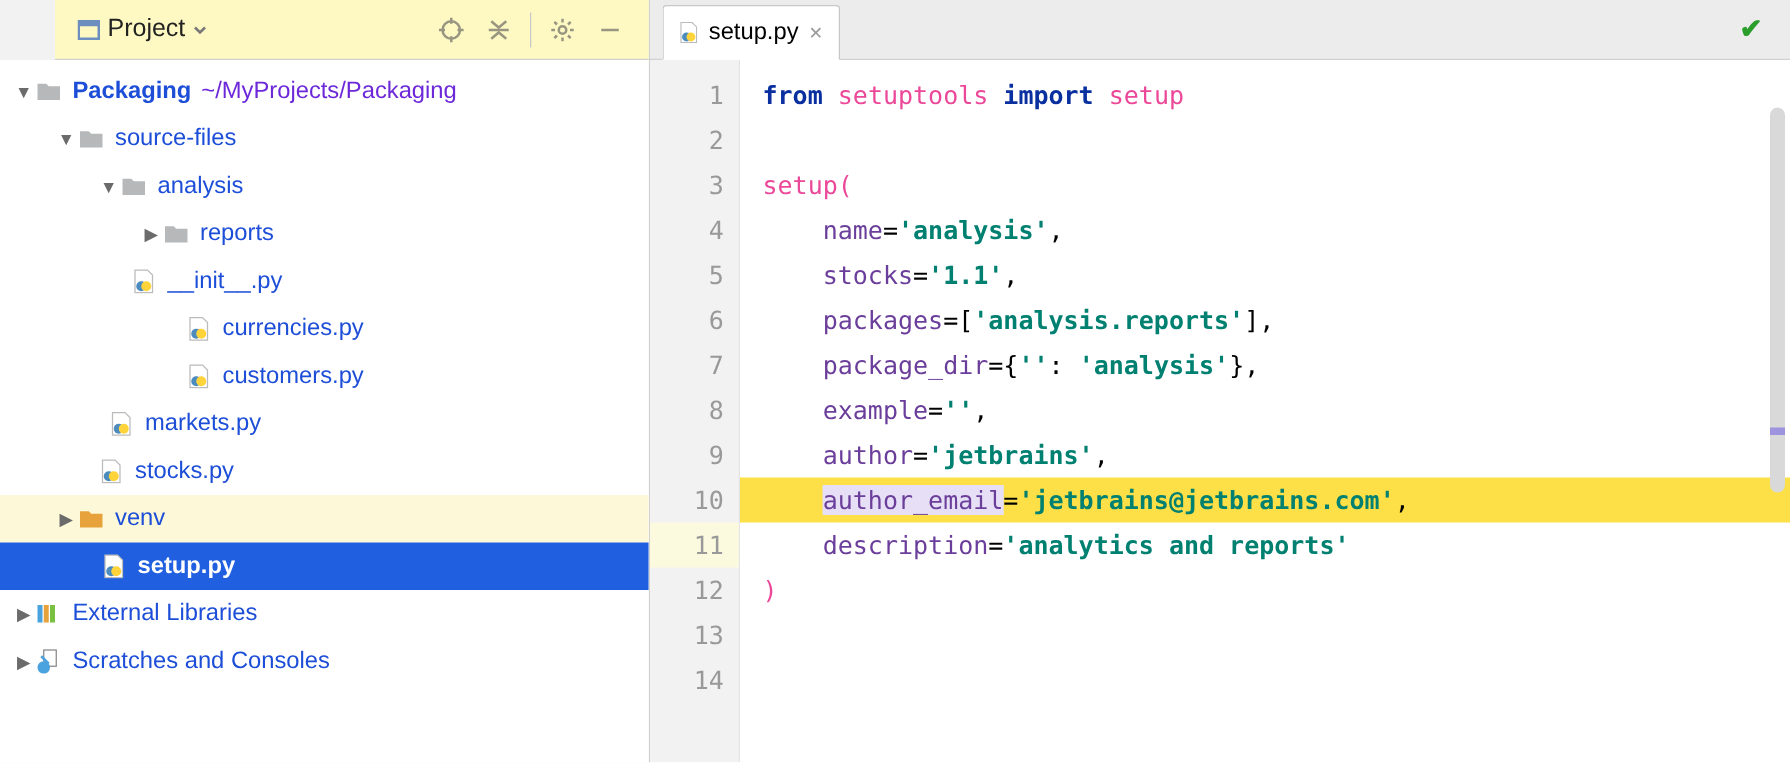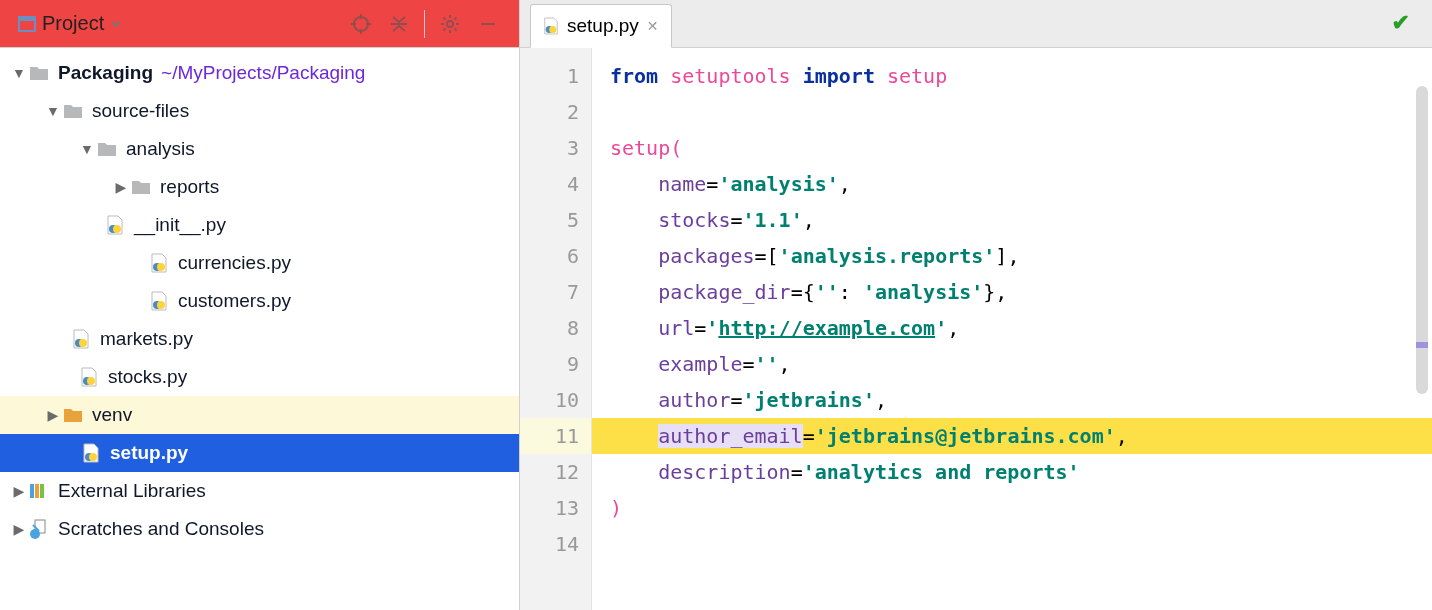--- a/index.html
+++ b/index.html
@@ -1,31 +1,31 @@
 <!DOCTYPE html>
 <html><head>
 <meta charset="utf-8">
 <style>
 * { box-sizing: border-box; margin: 0; padding: 0; }
 html, body { width: 1432px; height: 610px; font-family: -apple-system, "Segoe UI", Arial, sans-serif; font-size: 19px; overflow: hidden; background: #fff; }
 .root { display: flex; width: 100%; height: 100%; }
 
 
 .sidebar { width: 520px; height: 100%; border-right: 1px solid #d1d1d1; display: flex; flex-direction: column; background: #f2f2f2; }
-.sidebar-toolbar { height: 48px; border-bottom: 1px solid #d1d1d1; display: flex; align-items: center; padding: 0 12px; background: #ef4444; }
+.sidebar-toolbar { height: 48px; border-bottom: 1px solid #d1d1d1; display: flex; align-items: center; padding: 0 12px; background: #fef9c3; margin-left: 44px; }
 .proj-btn { display: flex; align-items: center; gap: 6px; padding: 2px 6px; cursor: pointer; }
 .proj-btn .lbl { font-size: 20px; color: #222; }
 .tool-spacer { flex: 1; }
 .tool-icon { width: 30px; height: 30px; margin: 0 4px; display: flex; align-items: center; justify-content: center; cursor: pointer; opacity: .6; }
 .tool-sep { width: 1px; height: 28px; background: #c9c9c9; margin: 0 6px; }
 .tree { flex: 1; overflow: auto; padding-top: 6px; background: #fff; }
 .tree-row { display: flex; align-items: center; height: 38px; white-space: nowrap; cursor: pointer; }
 .tree-row .arrow { width: 18px; text-align: center; color: #6b6b6b; font-size: 14px; }
 .tree-row .ico { width: 22px; height: 22px; margin-right: 8px; display: inline-flex; align-items: center; justify-content: center; }
-.tree-row .lbl { color: #0f172a; }
+.tree-row .lbl { color: #1d4ed8; }
 .tree-row .loc { color: #6d28d9; margin-left: 8px; }
 .tree-row.bold .lbl { font-weight: 700; }
 .tree-row.selected { background: #1f5fe0; }
 .tree-row.selected .lbl { color: #fff; font-weight: 700; }
 .tree-row.venv { background: #fdf8d8; }
 
 
 .editor-pane { flex: 1; display: flex; flex-direction: column; position: relative; }
 .tabbar { height: 48px; border-bottom: 1px solid #d1d1d1; display: flex; align-items: flex-end; background: #ececec; padding-left: 10px; }
 .tab { height: 44px; border: 1px solid #c8c8c8; border-bottom: 1px solid #fff; background: #fff; display: flex; align-items: center; padding: 0 12px; gap: 8px; border-radius: 3px 3px 0 0; position: relative; top: 1px; cursor: pointer; }
@@ -174,21 +174,21 @@
         <span class="arrow"></span>
         <span class="ico">
             <svg width="18" height="20" viewBox="0 0 18 20">
               <path d="M2 1h10l4 4v14H2z" fill="#fff" stroke="#bbb"></path>
               <circle cx="7" cy="14" r="4" fill="#4b8bbe"></circle>
               <circle cx="11" cy="14" r="4" fill="#ffd43b"></circle>
             </svg>
           </span>
         <span class="lbl">customers.py</span>
       </div>
-      <div class="tree-row" style="padding-left:52px">
+      <div class="tree-row" style="padding-left:68px">
         <span class="arrow"></span>
         <span class="ico">
             <svg width="18" height="20" viewBox="0 0 18 20">
               <path d="M2 1h10l4 4v14H2z" fill="#fff" stroke="#bbb"></path>
               <circle cx="7" cy="14" r="4" fill="#4b8bbe"></circle>
               <circle cx="11" cy="14" r="4" fill="#ffd43b"></circle>
             </svg>
           </span>
         <span class="lbl">markets.py</span>
       </div>
@@ -282,21 +282,20 @@
       </div>
 
       <div class="code">
         <div class="code-line"><span class="kw">from</span> <span class="fn">setuptools</span> <span class="kw">import</span> <span class="fn">setup</span></div>
         <div class="code-line"> </div>
         <div class="code-line"><span class="fn">setup(</span></div>
         <div class="code-line">    <span class="param">name</span>=<span class="str">'analysis'</span>,</div>
         <div class="code-line">    <span class="param">stocks</span>=<span class="str">'1.1'</span>,</div>
         <div class="code-line">    <span class="param">packages</span>=[<span class="str">'analysis.reports'</span>],</div>
         <div class="code-line">    <span class="param">package_dir</span>={<span class="str">''</span>: <span class="str">'analysis'</span>},</div>
-        <div class="code-line">    <span class="param">url</span>=<span class="str">'</span><span class="lnk">http://example.com</span><span class="str">'</span>,</div>
         <div class="code-line">    <span class="param">example</span>=<span class="str">''</span>,</div>
         <div class="code-line">    <span class="param">author</span>=<span class="str">'jetbrains'</span>,</div>
         <div class="code-line cur">    <span class="param hl-param">author_email</span>=<span class="str">'jetbrains@jetbrains.com'</span>,</div>
         <div class="code-line">    <span class="param">description</span>=<span class="str">'analytics and reports'</span></div>
         <div class="code-line"><span class="fn">)</span></div>
         <div class="code-line"> </div>
       </div>
     </div>
 
     <div class="check">✔</div>

